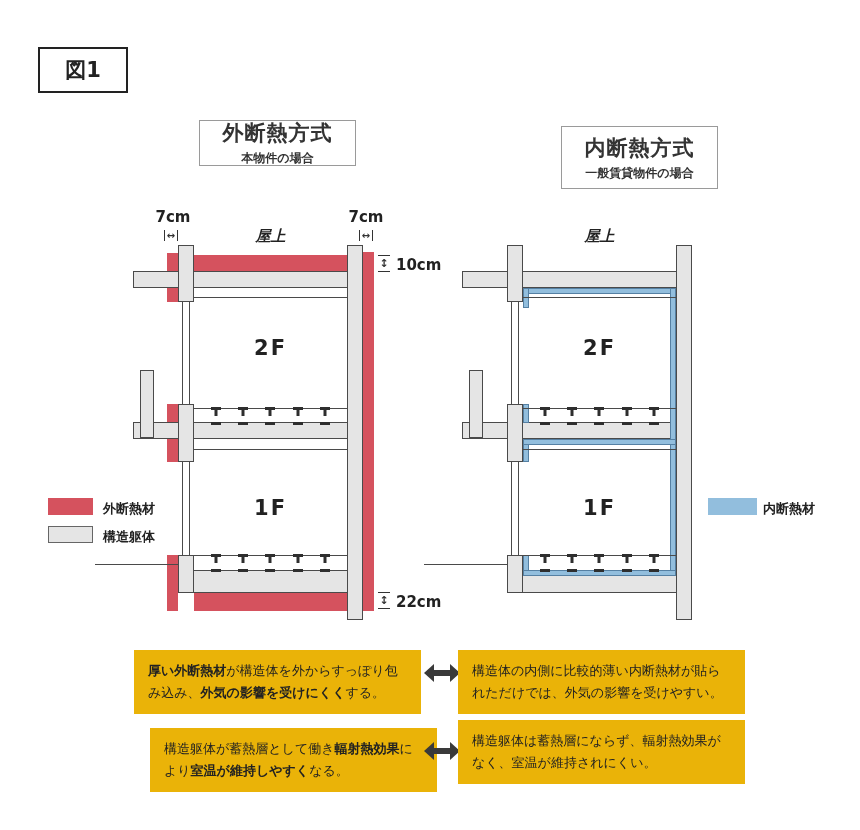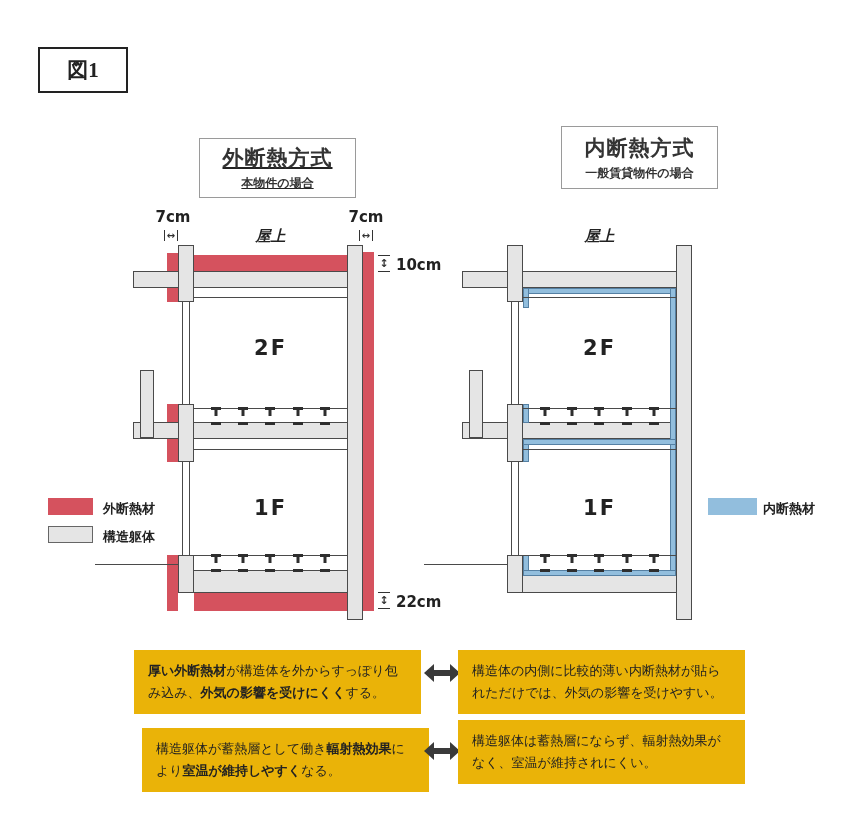--- a/index.html
+++ b/index.html
@@ -55,23 +55,23 @@
   .cmp::before{content:"";position:absolute;left:0;top:0;width:0;height:0;
     border-top:9px solid transparent;border-bottom:9px solid transparent;border-right:10px solid #3a3a3a;}
   .cmp::after{content:"";position:absolute;right:0;top:0;width:0;height:0;
     border-top:9px solid transparent;border-bottom:9px solid transparent;border-left:10px solid #3a3a3a;}
 </style>
 </head>
 <body>
 
 <div id="canvas">
 
-  <div class="abs fig-tag" style="left:38px;top:47px;width:90px;height:46px;font-family:Liberation Serif, serif;">図1</div>
+  <div class="abs fig-tag" style="left:38px;top:47px;width:90px;height:46px;">図1</div>
 
-  <div class="abs hdr" style="left:199px;top:138px;width:157px;height:60px;text-decoration:underline;">
+  <div class="abs hdr" style="left:199px;top:120px;width:157px;height:46px;">
     <div class="t">外断熱方式</div>
     <div class="s">本物件の場合</div>
   </div>
   <div class="abs hdr" style="left:521px;top:126px;width:157px;height:63px;margin-left:40px;">
     <div class="t">内断熱方式</div>
     <div class="s">一般賃貸物件の場合</div>
   </div>
 
   <div class="abs dim" style="left:150px;top:208px;width:46px;text-align:center;">7cm</div>
   <div class="abs hmark" style="left:164px;top:230px;">↔</div>
@@ -175,19 +175,19 @@
 
   <div class="abs leg-sw-b" style="left:708px;top:498px;width:49px;height:17px;"></div>
   <div class="abs leg-lab" style="left:763px;top:500px;">内断熱材</div>
 
   <div class="abs tbox" style="left:134px;top:650px;"><b>厚い外断熱材</b><span>が構造体を外からすっぽり包み込み、</span><b>外気の影響を受けにくく</b><span>する。</span></div>
   <div class="abs cmp" style="left:424px;top:664px;">
       <span class="bar"></span>
     </div>
   <div class="abs tbox" style="left:458px;top:650px;"><span>構造体の内側に比較的薄い内断熱材が貼られただけでは、外気の影響を受けやすい。</span></div>
 
-  <div class="abs tbox" style="left:142px;top:728px;"><span>構造躯体が蓄熱層として働き</span><b>輻射熱効果</b><span>により</span><b>室温が維持しやすく</b><span>なる。</span></div>
+  <div class="abs tbox" style="left:150px;top:728px;"><span>構造躯体が蓄熱層として働き</span><b>輻射熱効果</b><span>により</span><b>室温が維持しやすく</b><span>なる。</span></div>
   <div class="abs cmp" style="left:424px;top:742px;">
       <span class="bar"></span>
     </div>
   <div class="abs tbox" style="left:458px;top:720px;"><span>構造躯体は蓄熱層にならず、輻射熱効果がなく、室温が維持されにくい。</span></div>
 
 </div>
 
 </body></html>

